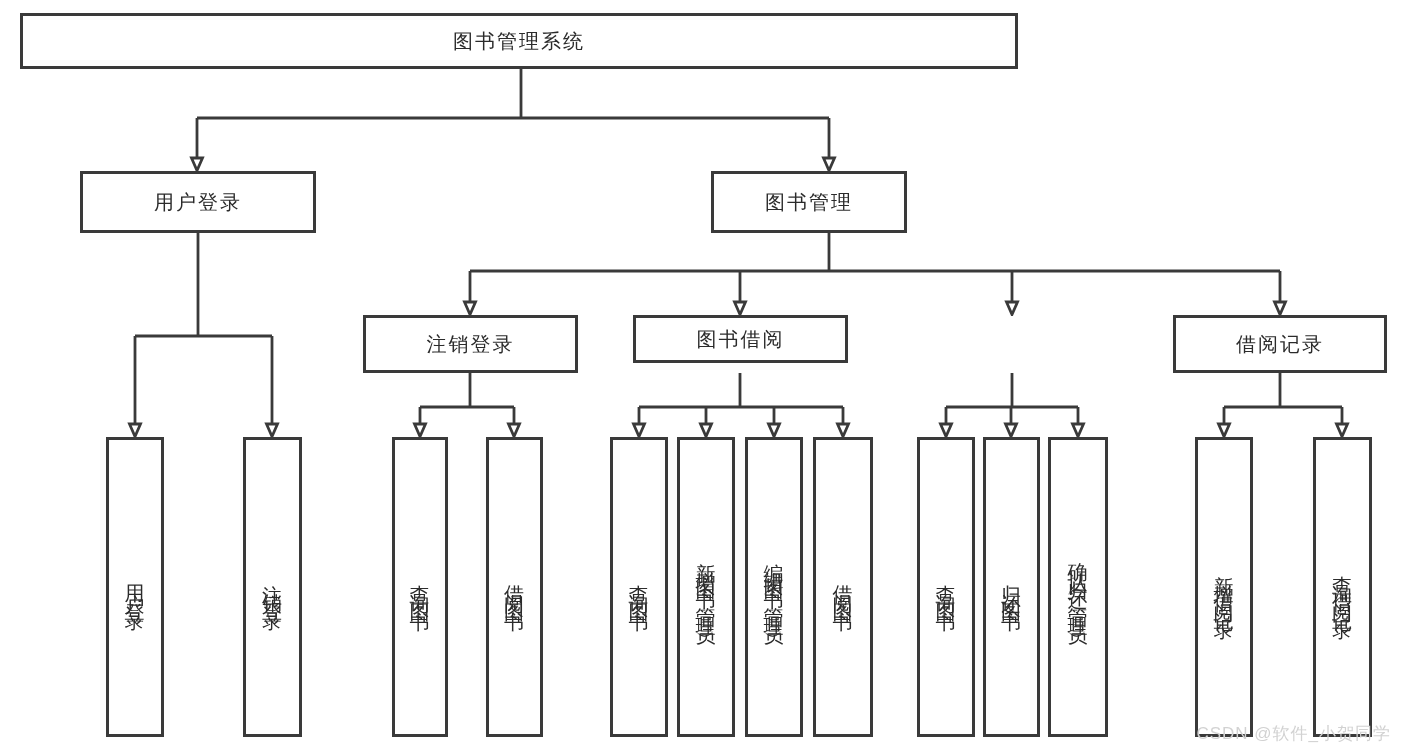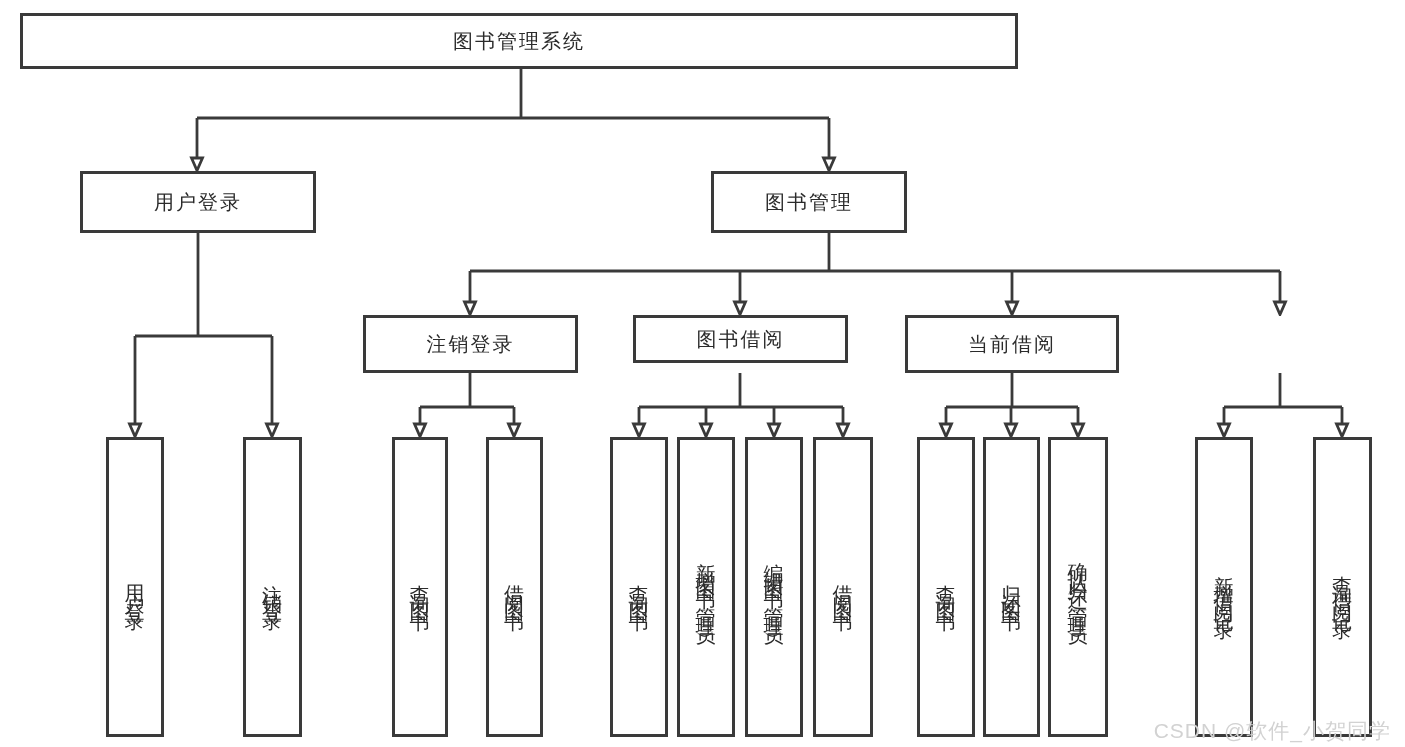--- a/index.html
+++ b/index.html
@@ -13,21 +13,21 @@
     position:absolute;box-sizing:border-box;border:3px solid #3a3a3a;background:#ffffff;
     display:flex;align-items:center;justify-content:center;z-index:1;
     font-size:20px;letter-spacing:2px;text-align:center;line-height:1.2;
   }
   .node.vert{
     writing-mode:vertical-rl;text-orientation:mixed;letter-spacing:0.45em;
     font-size:20px;padding:6px 0;
   }
   .watermark{
     position:absolute;right:14px;bottom:2px;z-index:5;
-    font-size:21px;letter-spacing:1px;color:#d2d2d2;white-space:nowrap;
+    font-size:17px;letter-spacing:1px;color:#d2d2d2;white-space:nowrap;
   }
 </style>
 </head>
 <body>
 
 <div class="stage">
 
   <svg class="wires" width="1405" height="747" viewBox="0 0 1405 747" aria-hidden="true">
     <defs>
       <marker id="arw" markerUnits="userSpaceOnUse" markerWidth="16" markerHeight="16" viewBox="0 0 16 16" refX="2" refY="8" orient="auto">
@@ -76,21 +76,21 @@
     <path d="M1342,407 L1342,424" marker-end="url(#arw)"></path>
   </svg>
 
   <div class="node" style="left:20px;top:13px;width:998px;height:56px">图书管理系统</div>
 
   <div class="node" style="left:80px;top:171px;width:236px;height:62px">用户登录</div>
   <div class="node" style="left:711px;top:171px;width:196px;height:62px">图书管理</div>
 
   <div class="node" style="left:363px;top:315px;width:215px;height:58px">注销登录</div>
   <div class="node" style="left:633px;top:315px;width:215px;height:48px">图书借阅</div>
-  <div class="node" style="left:905px;top:315px;width:214px;height:58px">当前借阅</div>
+  <div class="node" style="left:1173px;top:315px;width:214px;height:58px">借阅记录</div>
 
   <div class="node vert" style="left:106px;top:437px;width:58px;height:300px">用户登录</div>
   <div class="node vert" style="left:243px;top:437px;width:59px;height:300px">注销登录</div>
 
   <div class="node vert" style="left:392px;top:437px;width:56px;height:300px">查询图书</div>
   <div class="node vert" style="left:486px;top:437px;width:57px;height:300px">借阅图书</div>
 
   <div class="node vert" style="left:610px;top:437px;width:58px;height:300px">查询图书</div>
   <div class="node vert" style="left:677px;top:437px;width:58px;height:300px">新增图书（管理员）</div>
   <div class="node vert" style="left:745px;top:437px;width:58px;height:300px">编辑图书（管理员）</div>

